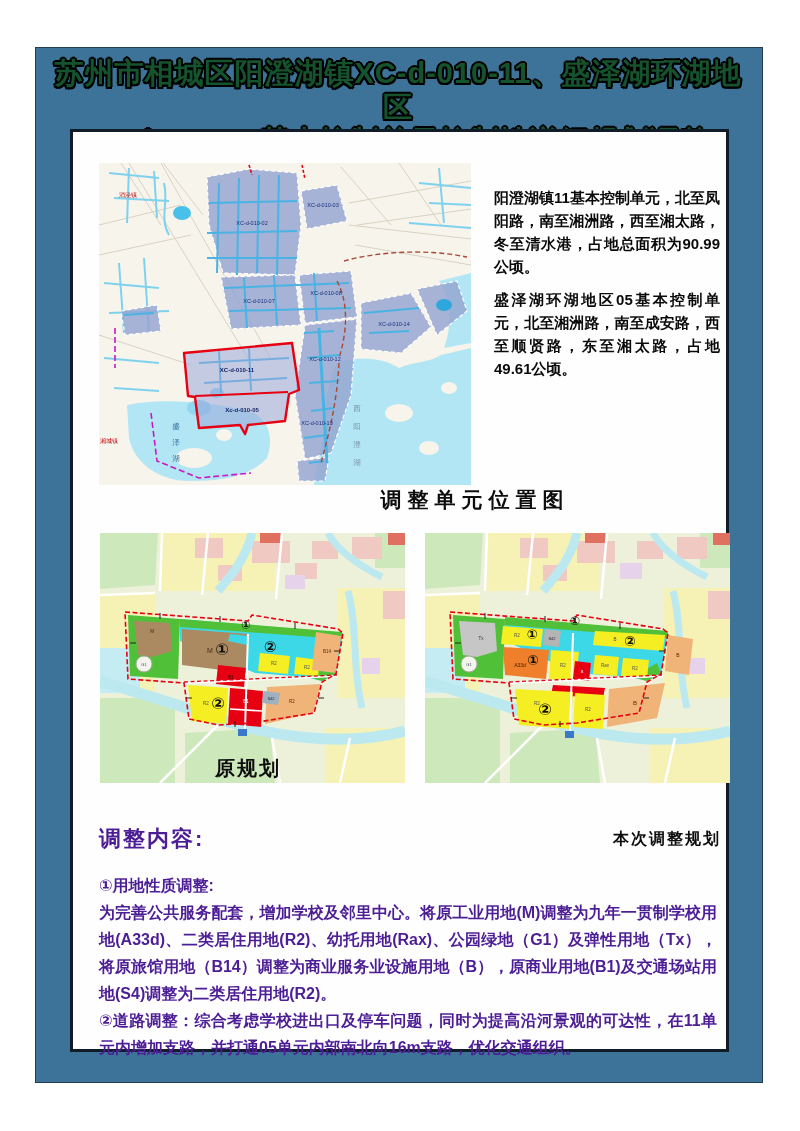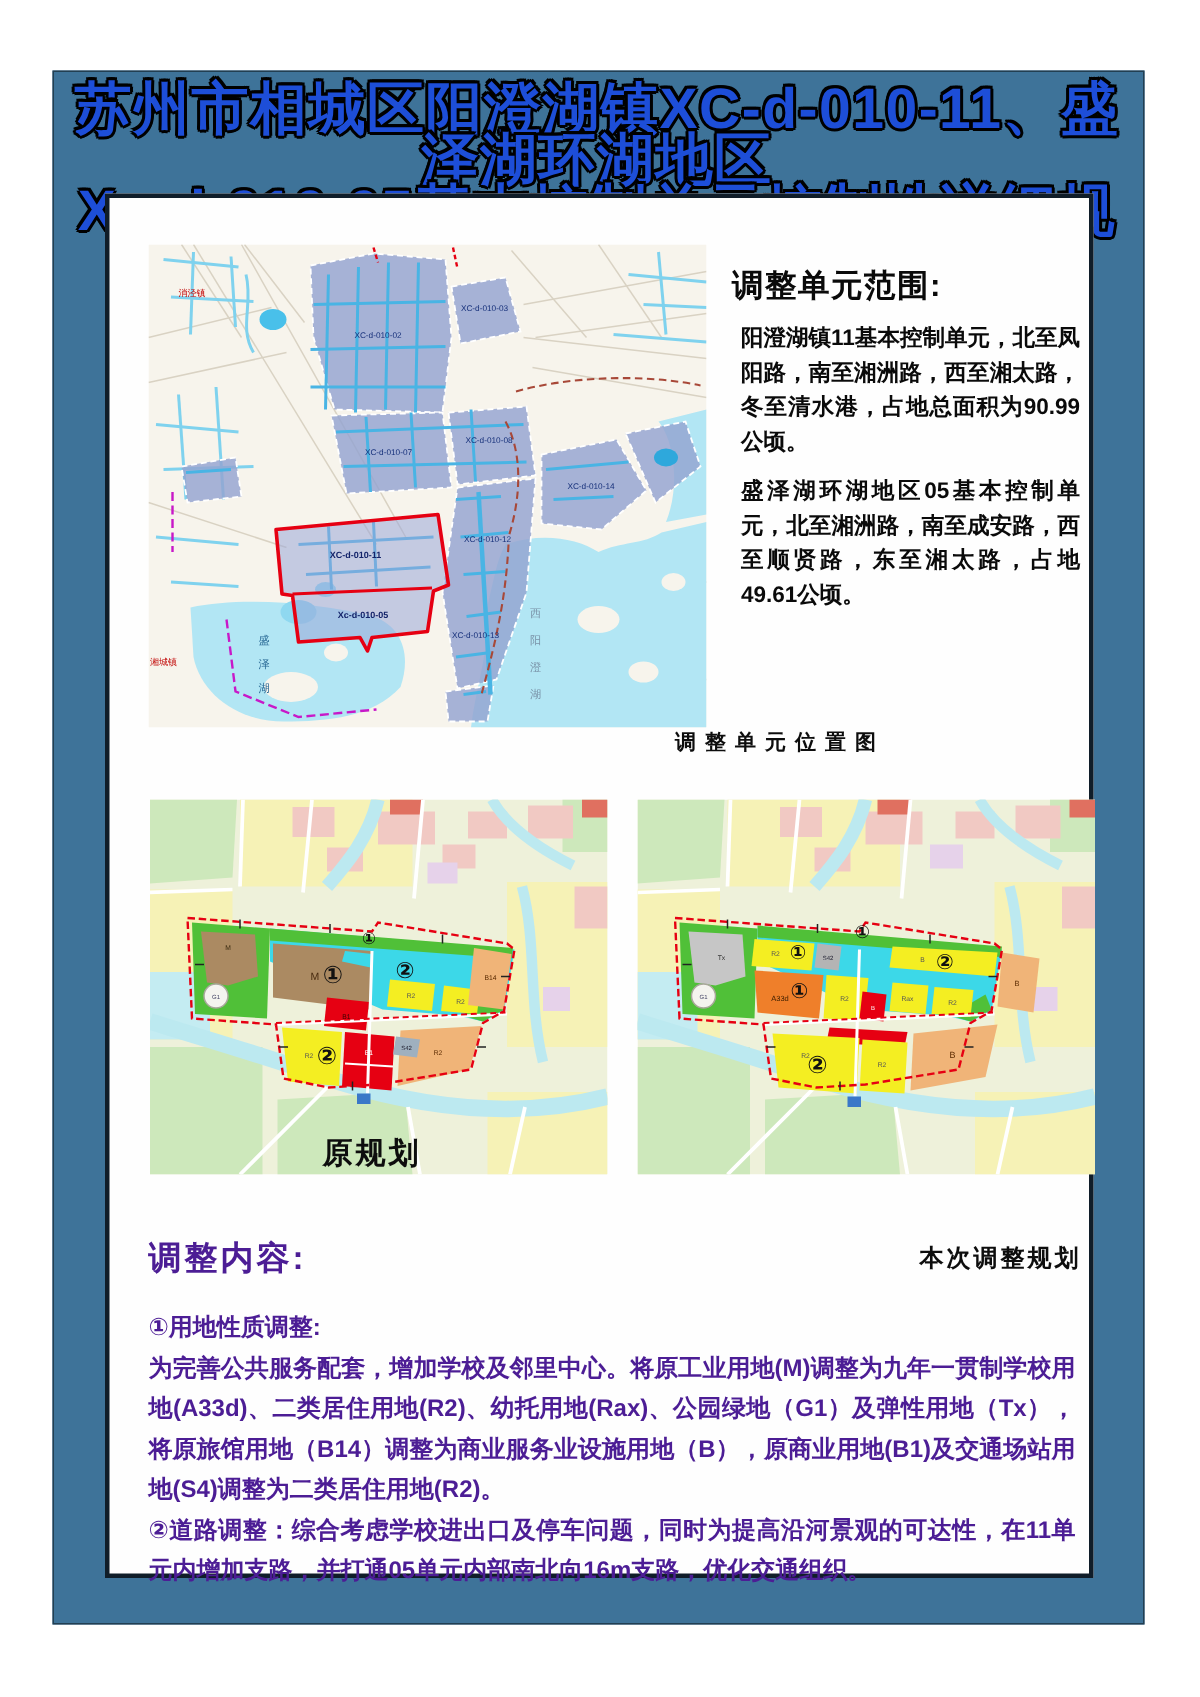--- a/index.html
+++ b/index.html
@@ -1,28 +1,28 @@
 <!DOCTYPE html>
 <html><head>
 <meta charset="utf-8">
 <style>
   html,body{margin:0;padding:0;}
   body{width:800px;height:1131px;background:#ffffff;position:relative;overflow:hidden;
        font-family:"Liberation Sans","DejaVu Sans",sans-serif;}
   .blue-panel{position:absolute;left:35px;top:47px;width:726px;height:1034px;
        background:#3e7399;border:1px solid #223f52;}
   .poster-title{position:absolute;left:40px;top:56px;width:716px;text-align:center;
-       color:#1d4ed8;font-weight:bold;font-size:38px;line-height:34px;letter-spacing:1px;
+       color:#14532d;font-weight:bold;font-size:29px;line-height:34px;letter-spacing:1px;
        text-shadow:2px 0 0 #000,-2px 0 0 #000,0 2px 0 #000,0 -2px 0 #000,
                    1.5px 1.5px 0 #000,-1.5px 1.5px 0 #000,1.5px -1.5px 0 #000,-1.5px -1.5px 0 #000;}
   .white-panel{position:absolute;left:70px;top:129px;width:653px;height:917px;
        background:#fefefe;border:3px solid #101d29;}
   .map{position:absolute;}
   .caption{position:absolute;font-weight:bold;color:#0d0d0d;}
-  .cap-loc{left:360px;top:486px;width:230px;text-align:right;font-size:14px;letter-spacing:6px;}
+  .cap-loc{left:360px;top:486px;width:230px;text-align:center;font-size:21px;letter-spacing:6px;}
   .cap-orig{left:100px;top:755px;width:296px;text-align:center;font-size:20px;letter-spacing:2px;}
   .cap-adj{left:425px;top:829px;width:296px;text-align:right;font-size:16px;letter-spacing:2px;}
   .scope{position:absolute;left:488px;top:176px;width:232px;color:#0a0a0a;}
   .scope h2{margin:0;font-size:21px;font-weight:bold;letter-spacing:1px;}
   .scope p{margin:10px 0 0 6px;font-size:15px;font-weight:bold;line-height:23px;text-align:justify;}
   .content{position:absolute;left:99px;top:824px;width:618px;color:#4c1d95;}
   .content h2{margin:0;font-size:22px;font-weight:bold;letter-spacing:2px;}
   .content .line{font-size:16px;font-weight:bold;line-height:27px;text-align:justify;}
   .content .sub{margin-top:18px;}
   svg text{font-family:"Liberation Sans","DejaVu Sans",sans-serif;}
@@ -175,21 +175,20 @@
       <text x="258" y="248">西</text>
       <text x="258" y="266">阳</text>
       <text x="258" y="284">澄</text>
       <text x="258" y="302">湖</text>
     </g>
   </g>
 </svg>
 <div class="caption cap-loc">调整单元位置图</div>
 
 <div class="scope">
-  <h2>调整单元范围:</h2>
   <p>阳澄湖镇11基本控制单元，北至凤阳路，南至湘洲路，西至湘太路，冬至清水港，占地总面积为90.99公顷。</p>
   <p>盛泽湖环湖地区05基本控制单元，北至湘洲路，南至成安路，西至顺贤路，东至湘太路，占地49.61公顷。</p>
 </div>
 
 <svg class="map" style="left:100px;top:533px;" width="305" height="250" viewBox="0 0 305 250">
   <rect width="305" height="250" fill="#eef1da"></rect>
   <g>
     <polygon points="0,0 58,0 55,52 0,56" fill="#cde8bb"></polygon>
     <rect x="0" y="165" width="75" height="85" fill="#cde8bb"></rect>
     <polygon points="85,200 170,195 175,250 85,250" fill="#cde8bb"></polygon>

